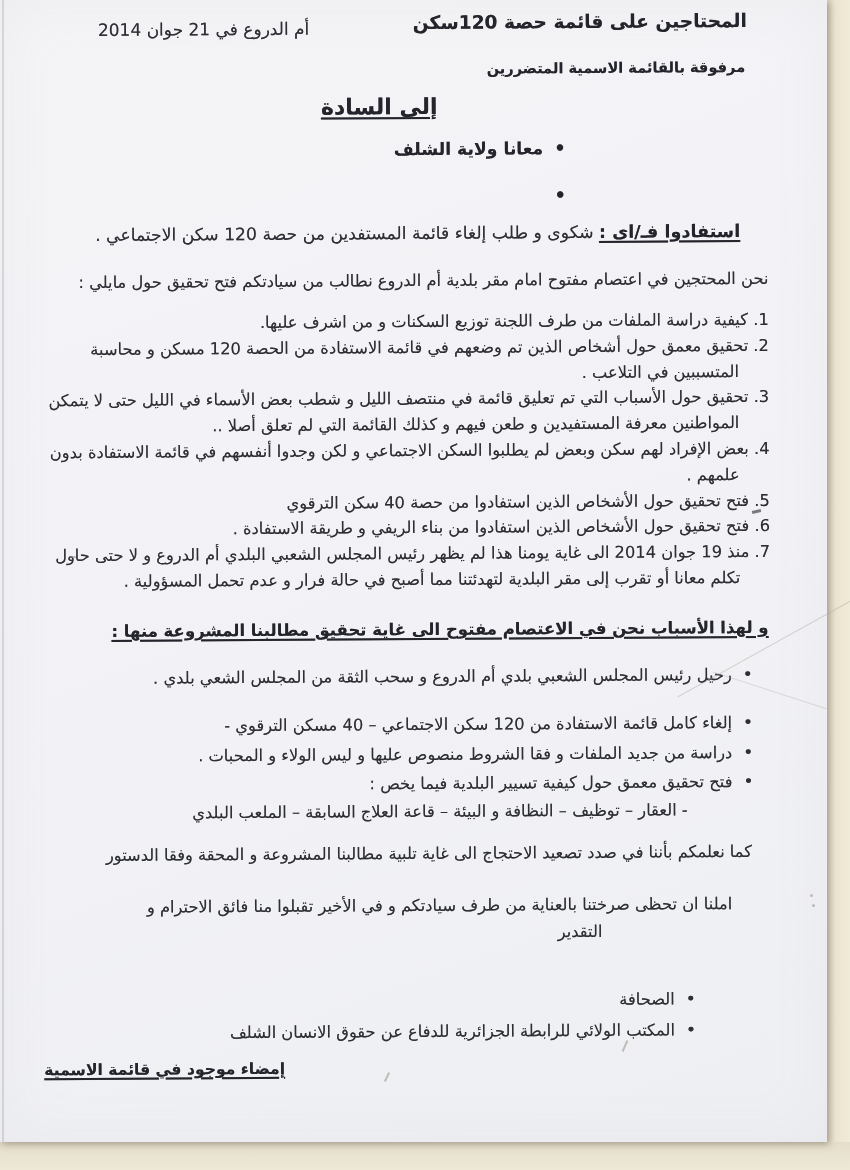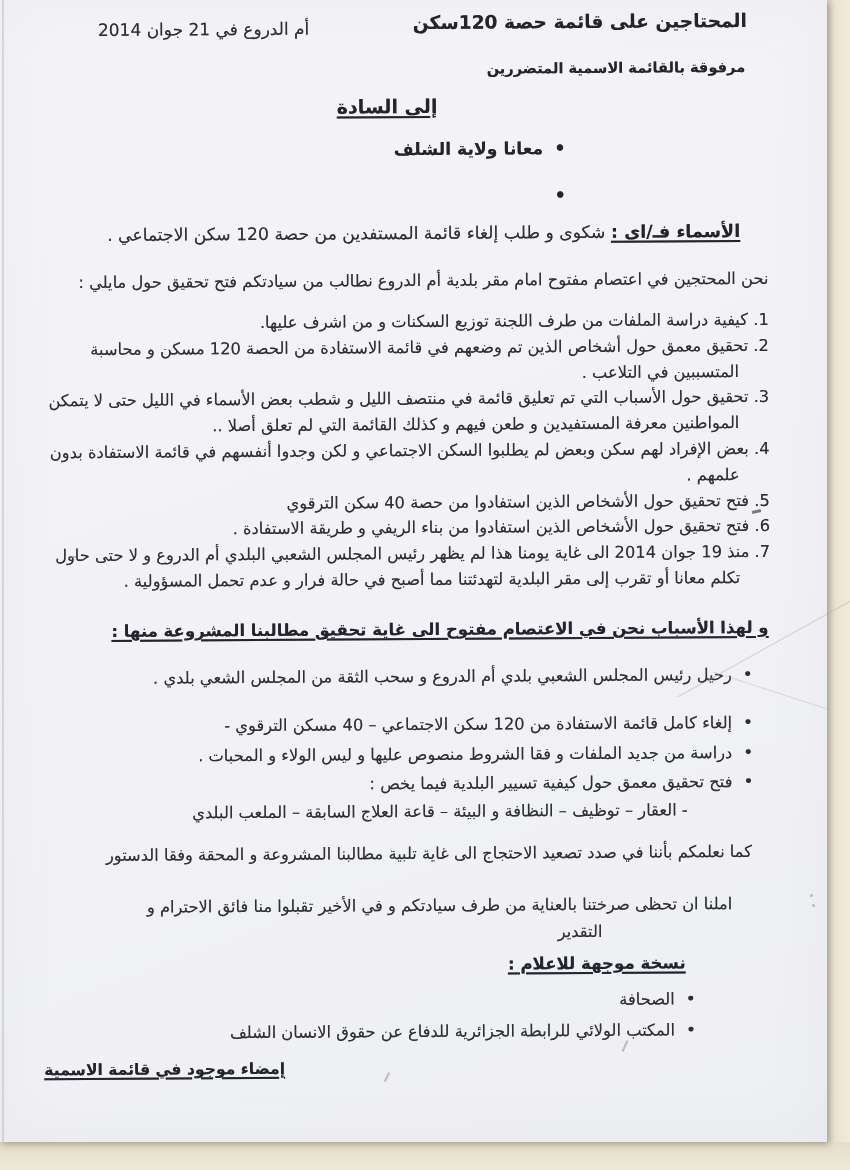--- a/index.html
+++ b/index.html
@@ -29,21 +29,21 @@
     transform:rotate(-0.35deg);transform-origin:420px 40px;
     text-shadow:0 0 .5px rgba(45,45,55,.55);
     font-size:16.3px;line-height:25.8px;
   }
   .abs{position:absolute;}
   .b{font-weight:bold;color:#24252c;}
   .u{text-decoration:underline;text-underline-offset:3px;text-decoration-thickness:1.5px;}
   .title{font-size:18.6px;}
   .date{font-size:17px;}
   .attach{font-size:14.6px;}
-  .tohead{font-size:19px;text-align:right;}
+  .tohead{font-size:22px;text-align:right;}
   .addr-item{font-size:17.2px;display:flex;align-items:center;margin-bottom:20px;}
   .blt{display:inline-block;margin-left:11px;}
   .blt::before{content:"•";font-size:1.05em;}
   .subject{font-size:17.2px;}
   .subject .lbl{font-size:17.6px;}
   .demand{padding-right:30px;text-indent:-30px;}
   .g2item{display:flex;}
   .g2item .txt{flex:1;}
   .dash-item{margin-right:66px;}
   .closing2{margin-right:130px;margin-top:1px;}
@@ -75,21 +75,21 @@
         <div class="addr-item b">
           <span class="blt"></span>
           <span>معانا ولاية الشلف</span>
         </div>
         <div class="addr-item b">
           <span class="blt"></span>
         </div>
       </div>
 
       <div class="abs subject" style="top:221px;right:88px;width:690px;">
-        <span class="b u lbl">الأسماء فـ/اى :</span><span> شكوى و طلب إلغاء قائمة المستفدين من حصة 120 سكن الاجتماعي .</span>
+        <span class="b u lbl">استفادوا فـ/اى :</span><span> شكوى و طلب إلغاء قائمة المستفدين من حصة 120 سكن الاجتماعي .</span>
       </div>
 
       <div class="abs" style="top:268px;right:60px;width:735px;">نحن المحتجين في اعتصام مفتوح امام مقر بلدية أم الدروع نطالب من سيادتكم فتح تحقيق حول مايلي :</div>
 
       <div class="abs" style="top:309px;right:60px;width:736px;">
         <div class="demand">1. كيفية دراسة الملفات من طرف اللجنة توزيع السكنات و من اشرف عليها.</div>
         <div class="demand">2. تحقيق معمق حول أشخاص الذين تم وضعهم في قائمة الاستفادة من الحصة 120 مسكن و محاسبة المتسببين في التلاعب .</div>
         <div class="demand">3. تحقيق حول الأسباب التي تم تعليق قائمة في منتصف الليل و شطب بعض الأسماء في الليل حتى لا يتمكن المواطنين معرفة المستفيدين و طعن فيهم و كذلك القائمة التي لم تعلق أصلا ..</div>
         <div class="demand">4. بعض الإفراد لهم سكن وبعض لم يطلبوا السكن الاجتماعي و لكن وجدوا أنفسهم في قائمة الاستفادة بدون علمهم .</div>
         <div class="demand">5. فتح تحقيق حول الأشخاص الذين استفادوا من حصة 40 سكن الترقوي</div>
@@ -119,21 +119,20 @@
         <div class="dash-item">- العقار – توظيف – النظافة و البيئة – قاعة العلاج السابقة – الملعب البلدي</div>
       </div>
 
       <div class="abs" style="top:841px;right:80px;width:730px;">كما نعلمكم بأننا في صدد تصعيد الاحتجاج الى غاية تلبية مطالبنا المشروعة و المحقة وفقا الدستور</div>
 
       <div class="abs" style="top:893px;right:100px;width:700px;">
         <div>املنا ان تحظى صرختنا بالعناية من طرف سيادتكم و في الأخير تقبلوا منا فائق الاحترام و</div>
         <div class="closing2">التقدير</div>
       </div>
 
-      <div class="abs b u" style="top:952px;right:147px;font-size:16.6px;">نسخة موجهة للاعلام :</div>
 
       <div class="abs" style="top:988px;right:137px;width:560px;">
         <div class="g2item" style="margin-bottom:5px;">
           <span class="blt"></span>
           <span class="txt">الصحافة</span>
         </div>
         <div class="g2item">
           <span class="blt"></span>
           <span class="txt">المكتب الولائي للرابطة الجزائرية للدفاع عن حقوق الانسان الشلف</span>
         </div>

